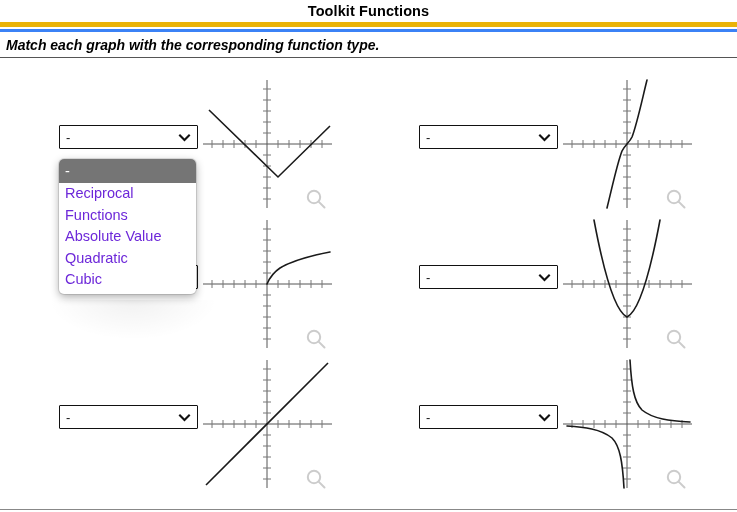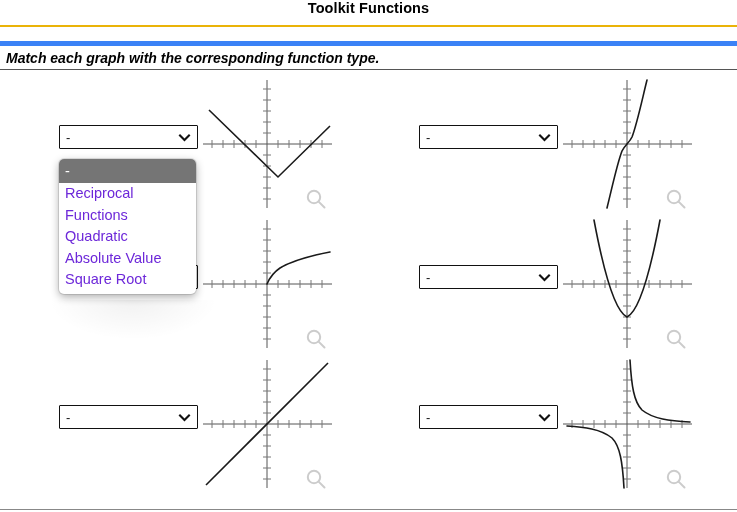--- a/index.html
+++ b/index.html
@@ -15,42 +15,42 @@
     font-family: "Liberation Sans", sans-serif;
     color: #000;
   }
 
   
   .title-bar {
     position: absolute;
     left: 0; top: 0;
     width: 737px;
     height: 27px;
-    border-bottom: 2px solid #eab308;
+    border-bottom: 5px solid #eab308;
     box-sizing: border-box;
     display: flex;
+    align-items: center;
     justify-content: center;
   }
   .title-text {
     font-size: 14.5px;
     font-weight: bold;
     letter-spacing: 0.1px;
   }
 
   .instruction-bar {
     position: absolute;
     left: 0; top: 29px;
     width: 737px;
     height: 29px;
-    border-top: 5px solid #3b82f6;
+    border-top: 3px solid #3b82f6;
     border-bottom: 1px solid #555;
     box-sizing: border-box;
     display: flex;
     align-items: center;
-    margin-top: 12px;
   }
   .instruction-text {
     font-size: 14px;
     font-style: italic;
     font-weight: bold;
     padding-left: 6px;
   }
 
   .bottom-rule {
     position: absolute;
@@ -500,18 +500,18 @@
     </div>
   </div>
 
 </div>
 
 <div class="dropdown-shadow-under"></div>
 <div class="dropdown">
   <div class="dd-item selected">-</div>
   <div class="dd-item">Reciprocal</div>
   <div class="dd-item">Functions</div>
+  <div class="dd-item">Absolute Value</div>
   <div class="dd-item">Quadratic</div>
-  <div class="dd-item">Absolute Value</div>
-  <div class="dd-item">Square Root</div>
+  <div class="dd-item">Cubic</div>
 </div>
 
 <div class="bottom-rule"></div>
 
 </body></html>

